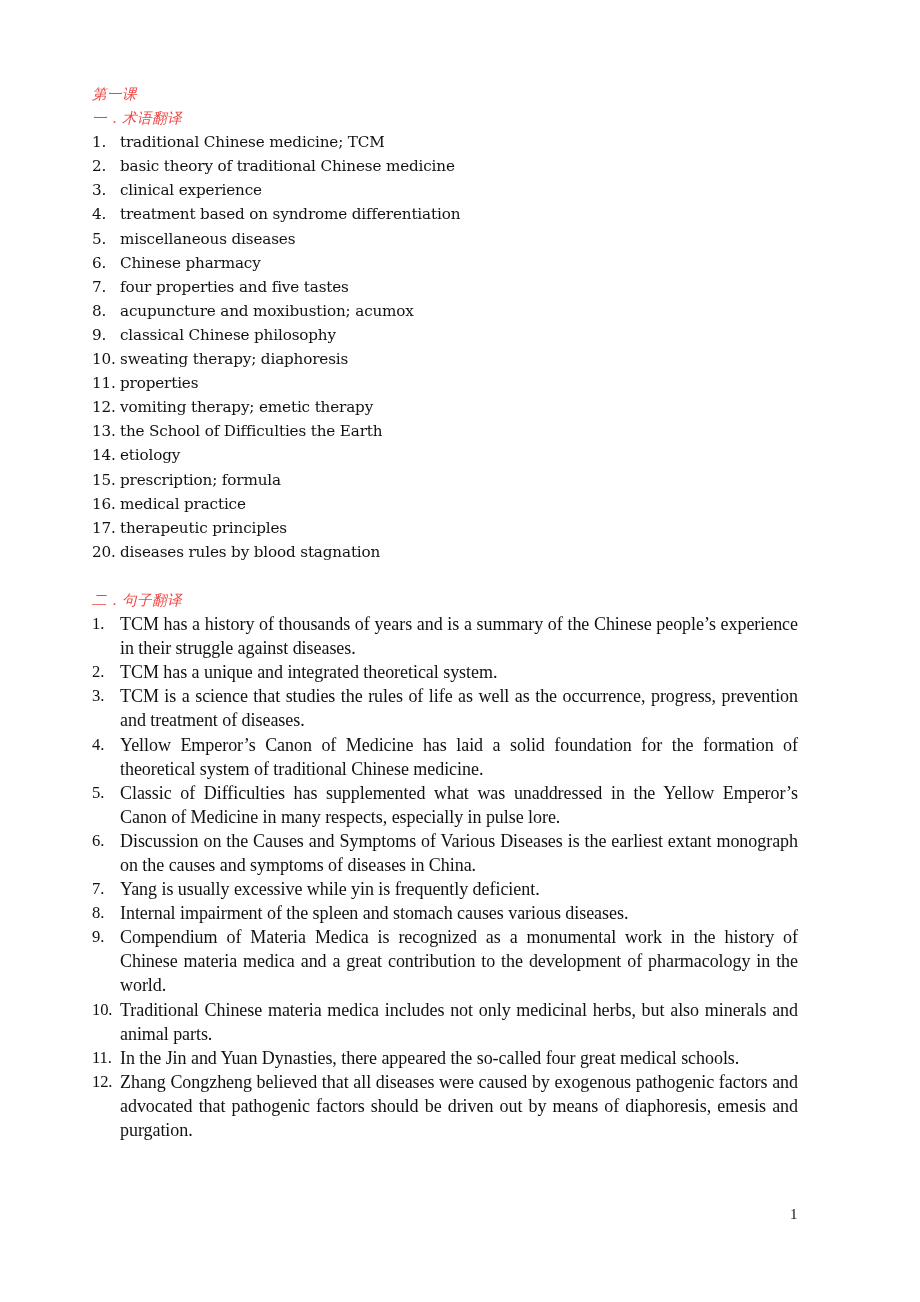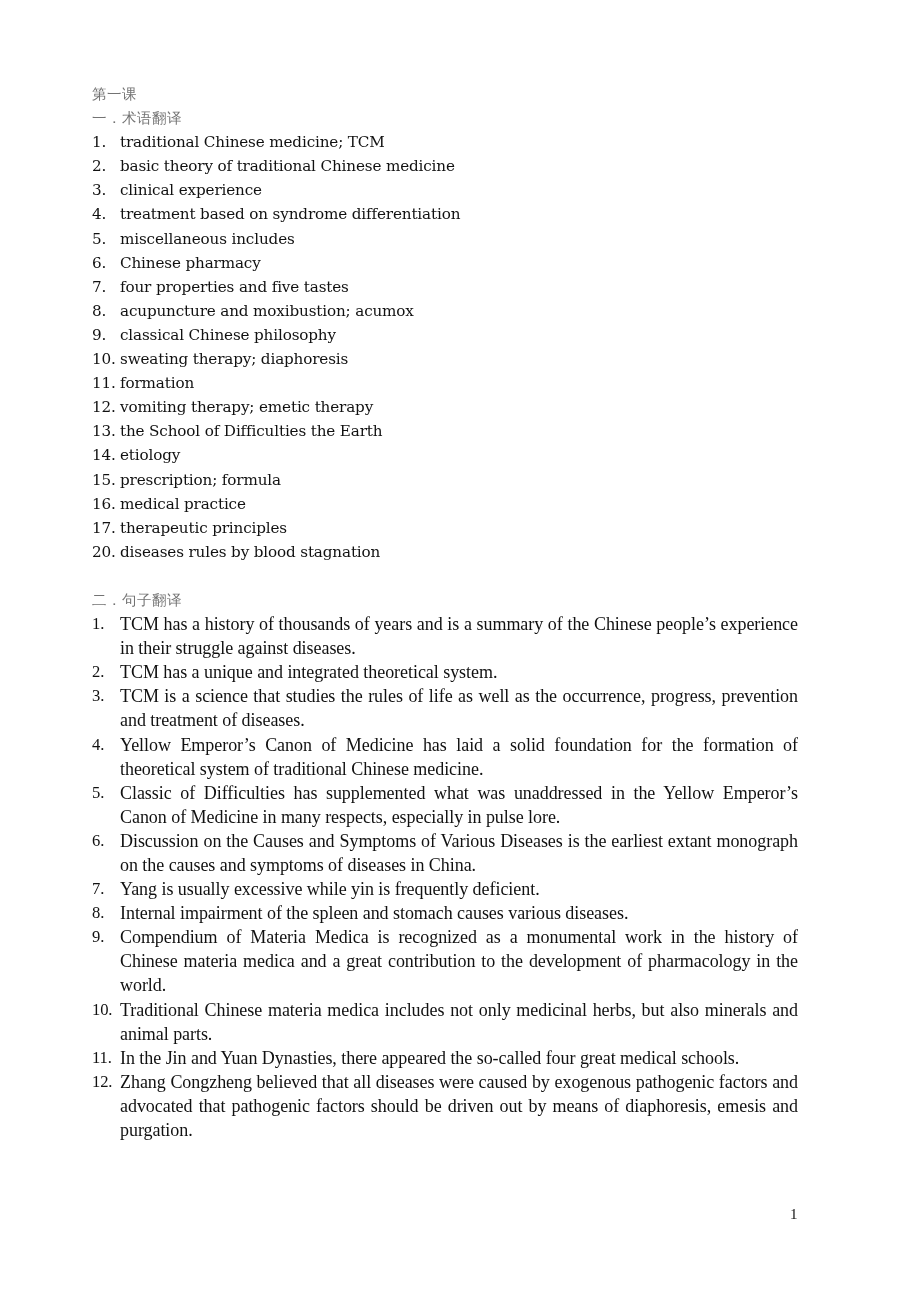--- a/index.html
+++ b/index.html
@@ -20,22 +20,23 @@
       left: 92px;
       top: 82px;
       width: 706px;
       font-size: 15.2px;
       line-height: 24.1px;
       letter-spacing: -0.15px;
     }
     .cjk {
       font-family: "DejaVu Sans", "Liberation Sans", sans-serif;
       font-size: 14.5px;
-      color: #737373;
+      color: #ef4444;
       letter-spacing: 0.5px;
+      font-style: italic;
     }
     .line {
       height: 24.1px;
       white-space: nowrap;
     }
     .item {
       display: flex;
       align-items: flex-start;
     }
     .num {
@@ -88,21 +89,21 @@
       <div class="item">
         <span class="num">3.</span>
         <span class="txt">clinical experience</span>
       </div>
       <div class="item">
         <span class="num">4.</span>
         <span class="txt">treatment based on syndrome differentiation</span>
       </div>
       <div class="item">
         <span class="num">5.</span>
-        <span class="txt">miscellaneous includes</span>
+        <span class="txt">miscellaneous diseases</span>
       </div>
       <div class="item">
         <span class="num">6.</span>
         <span class="txt">Chinese pharmacy</span>
       </div>
       <div class="item">
         <span class="num">7.</span>
         <span class="txt">four properties and five tastes</span>
       </div>
       <div class="item">
@@ -112,21 +113,21 @@
       <div class="item">
         <span class="num">9.</span>
         <span class="txt">classical Chinese philosophy</span>
       </div>
       <div class="item">
         <span class="num">10.</span>
         <span class="txt">sweating therapy; diaphoresis</span>
       </div>
       <div class="item">
         <span class="num">11.</span>
-        <span class="txt">formation</span>
+        <span class="txt">properties</span>
       </div>
       <div class="item">
         <span class="num">12.</span>
         <span class="txt">vomiting therapy; emetic therapy</span>
       </div>
       <div class="item">
         <span class="num">13.</span>
         <span class="txt">the School of Difficulties the Earth</span>
       </div>
       <div class="item">

